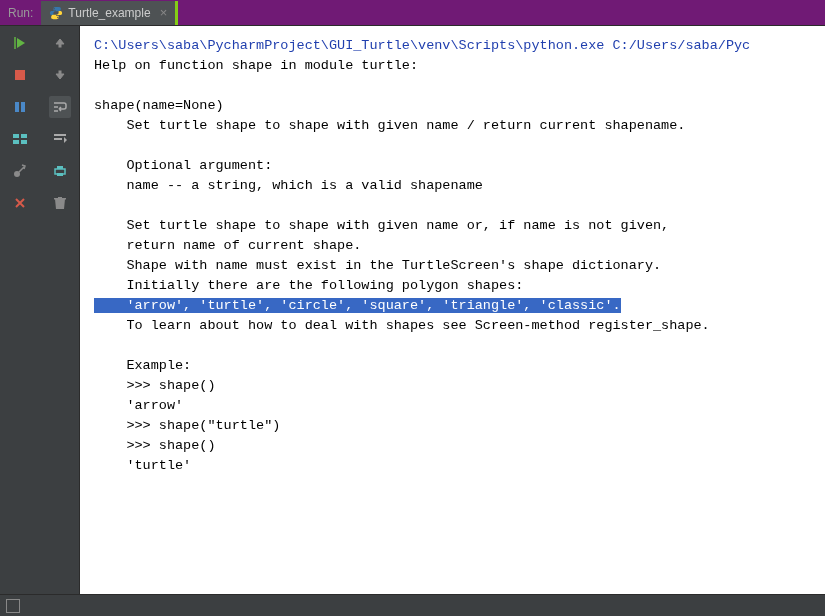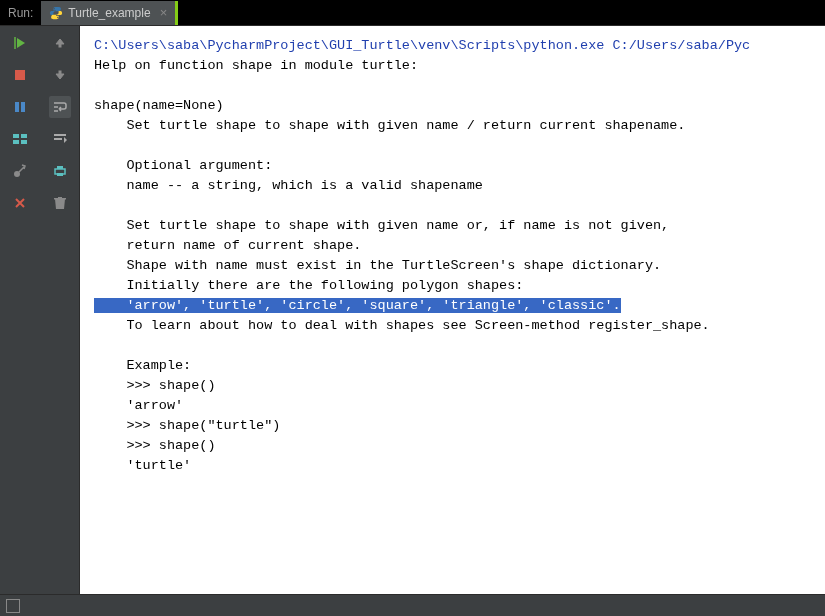--- a/index.html
+++ b/index.html
@@ -11,21 +11,21 @@
       font-size: 12px;
       color: #bbbbbb;
       overflow: hidden;
       display: flex;
       flex-direction: column;
     }
     .top-bar {
       display: flex;
       align-items: center;
       height: 26px;
-      background: #000000;
+      background: #701a75;
       border-bottom: 1px solid #2b2b2b;
       text-align: center;
     }
     .run-label {
       color: #999;
       padding: 0 8px;
       font-size: 12px;
     }
     .tab {
       display: flex;

